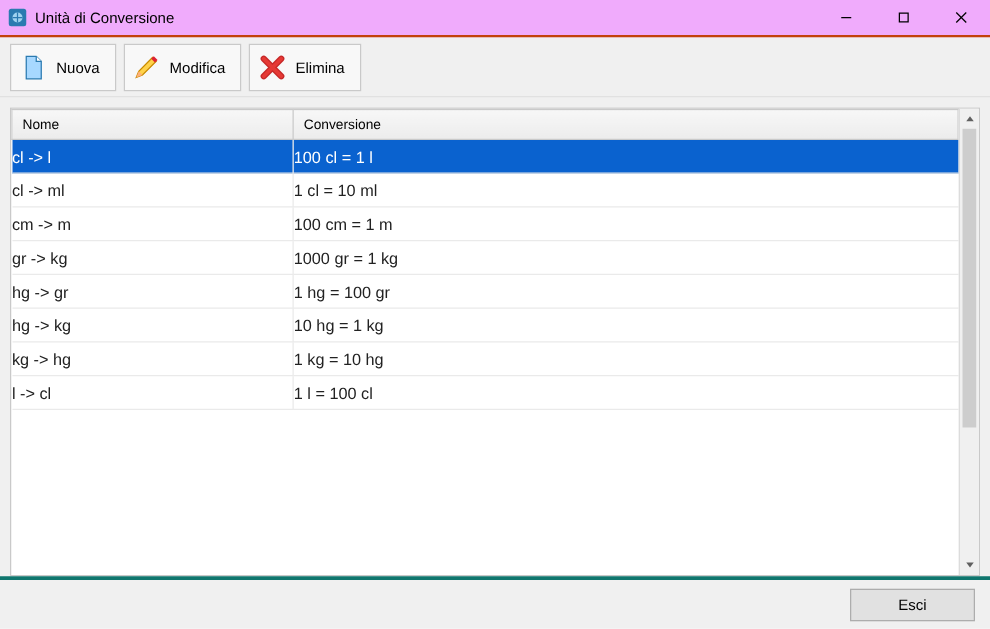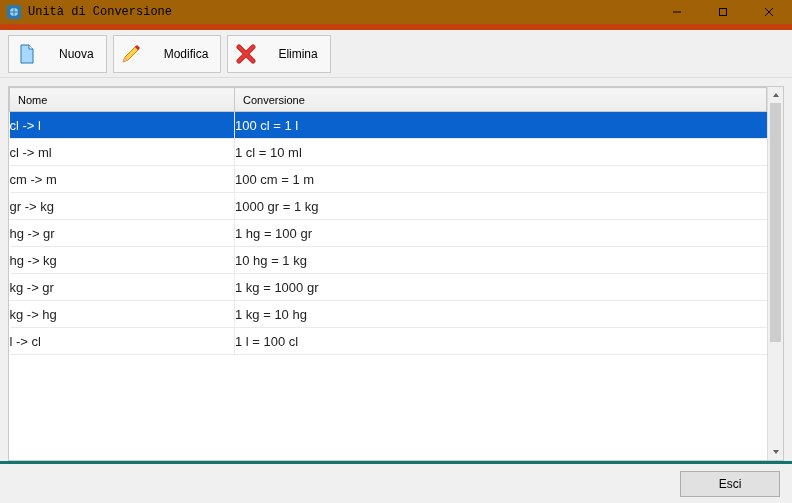--- a/index.html
+++ b/index.html
@@ -10,24 +10,23 @@
     font-size: 13px;
     background: #fff;
     overflow: hidden;
     color: #000;
   }
   
   .titlebar {
     height: 30px;
     display: flex;
     align-items: center;
-    background: #a16207;
-    border-bottom: 6px solid #c2410c;
+    background: #f0abfc;
+    border-bottom: 2px solid #c2410c;
     padding-left: 6px;
-    font-family: Liberation Mono, monospace;
   }
   .titlebar .app-icon {
     width: 16px; height: 16px;
     margin-right: 6px;
     display: flex; align-items: center; justify-content: center;
   }
   .titlebar .title {
     flex: 1 1 auto;
     font-size: 12px;
     color: #000;
@@ -54,21 +53,21 @@
     padding: 4px 8px;
     gap: 6px;
   }
   .tool-btn {
     height: 38px;
     padding: 0 12px 0 6px;
     background: #f8f8f8;
     border: 1px solid #c9c9c9;
     display: flex;
     align-items: center;
-    gap: 20px;
+    gap: 6px;
     font-size: 12px;
     cursor: default;
   }
   .tool-btn .ticon {
     width: 24px; height: 24px;
     display: flex; align-items: center; justify-content: center;
   }
   
   .main {
     position: absolute;
@@ -262,24 +261,20 @@
             </tr>
             <tr>
               <td class="col0">hg -&gt; gr</td>
               <td>1 hg = 100 gr</td>
             </tr>
             <tr>
               <td class="col0">hg -&gt; kg</td>
               <td>10 hg = 1 kg</td>
             </tr>
             <tr>
-              <td class="col0">kg -&gt; gr</td>
-              <td>1 kg = 1000 gr</td>
-            </tr>
-            <tr>
               <td class="col0">kg -&gt; hg</td>
               <td>1 kg = 10 hg</td>
             </tr>
             <tr>
               <td class="col0">l -&gt; cl</td>
               <td>1 l = 100 cl</td>
             </tr>
           </tbody>
       </table>
     </div>

